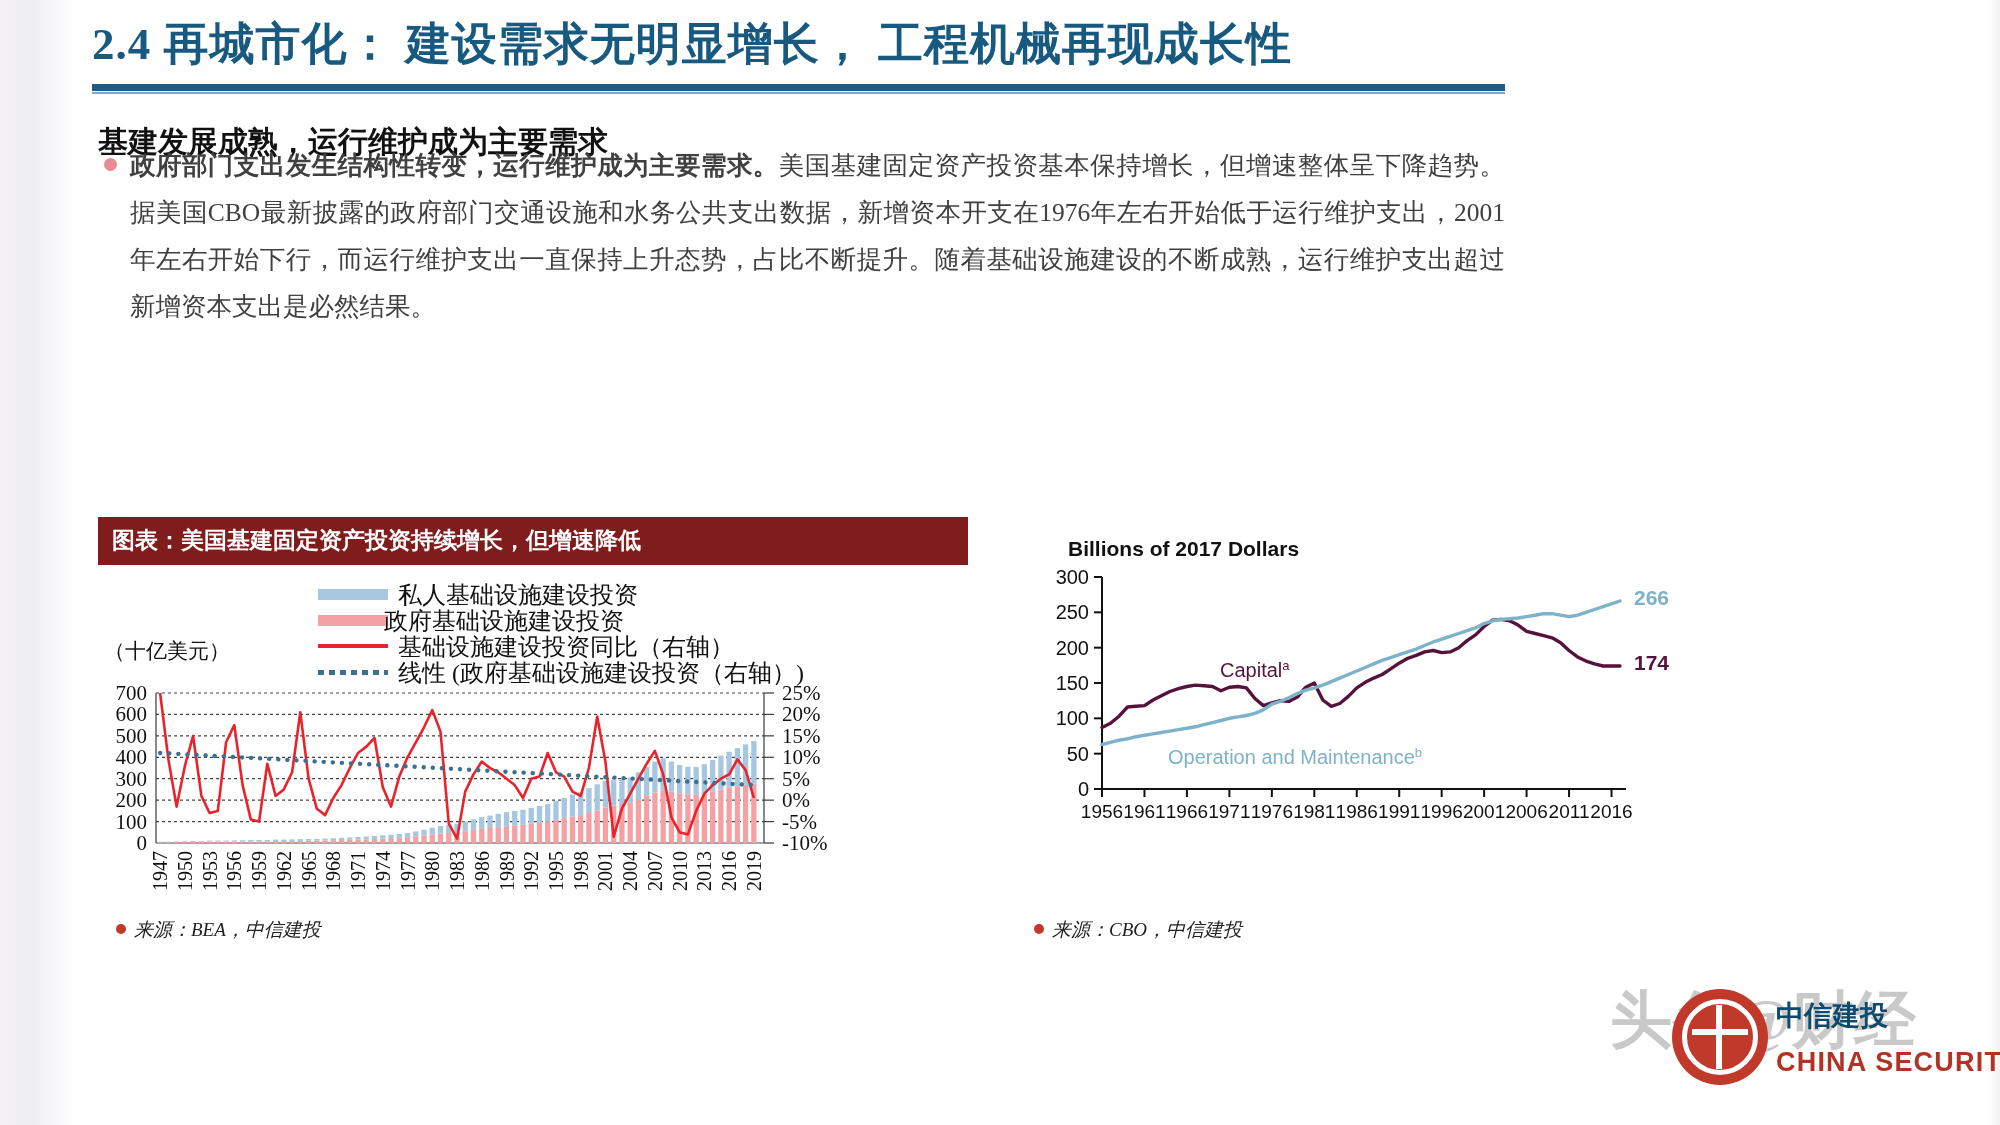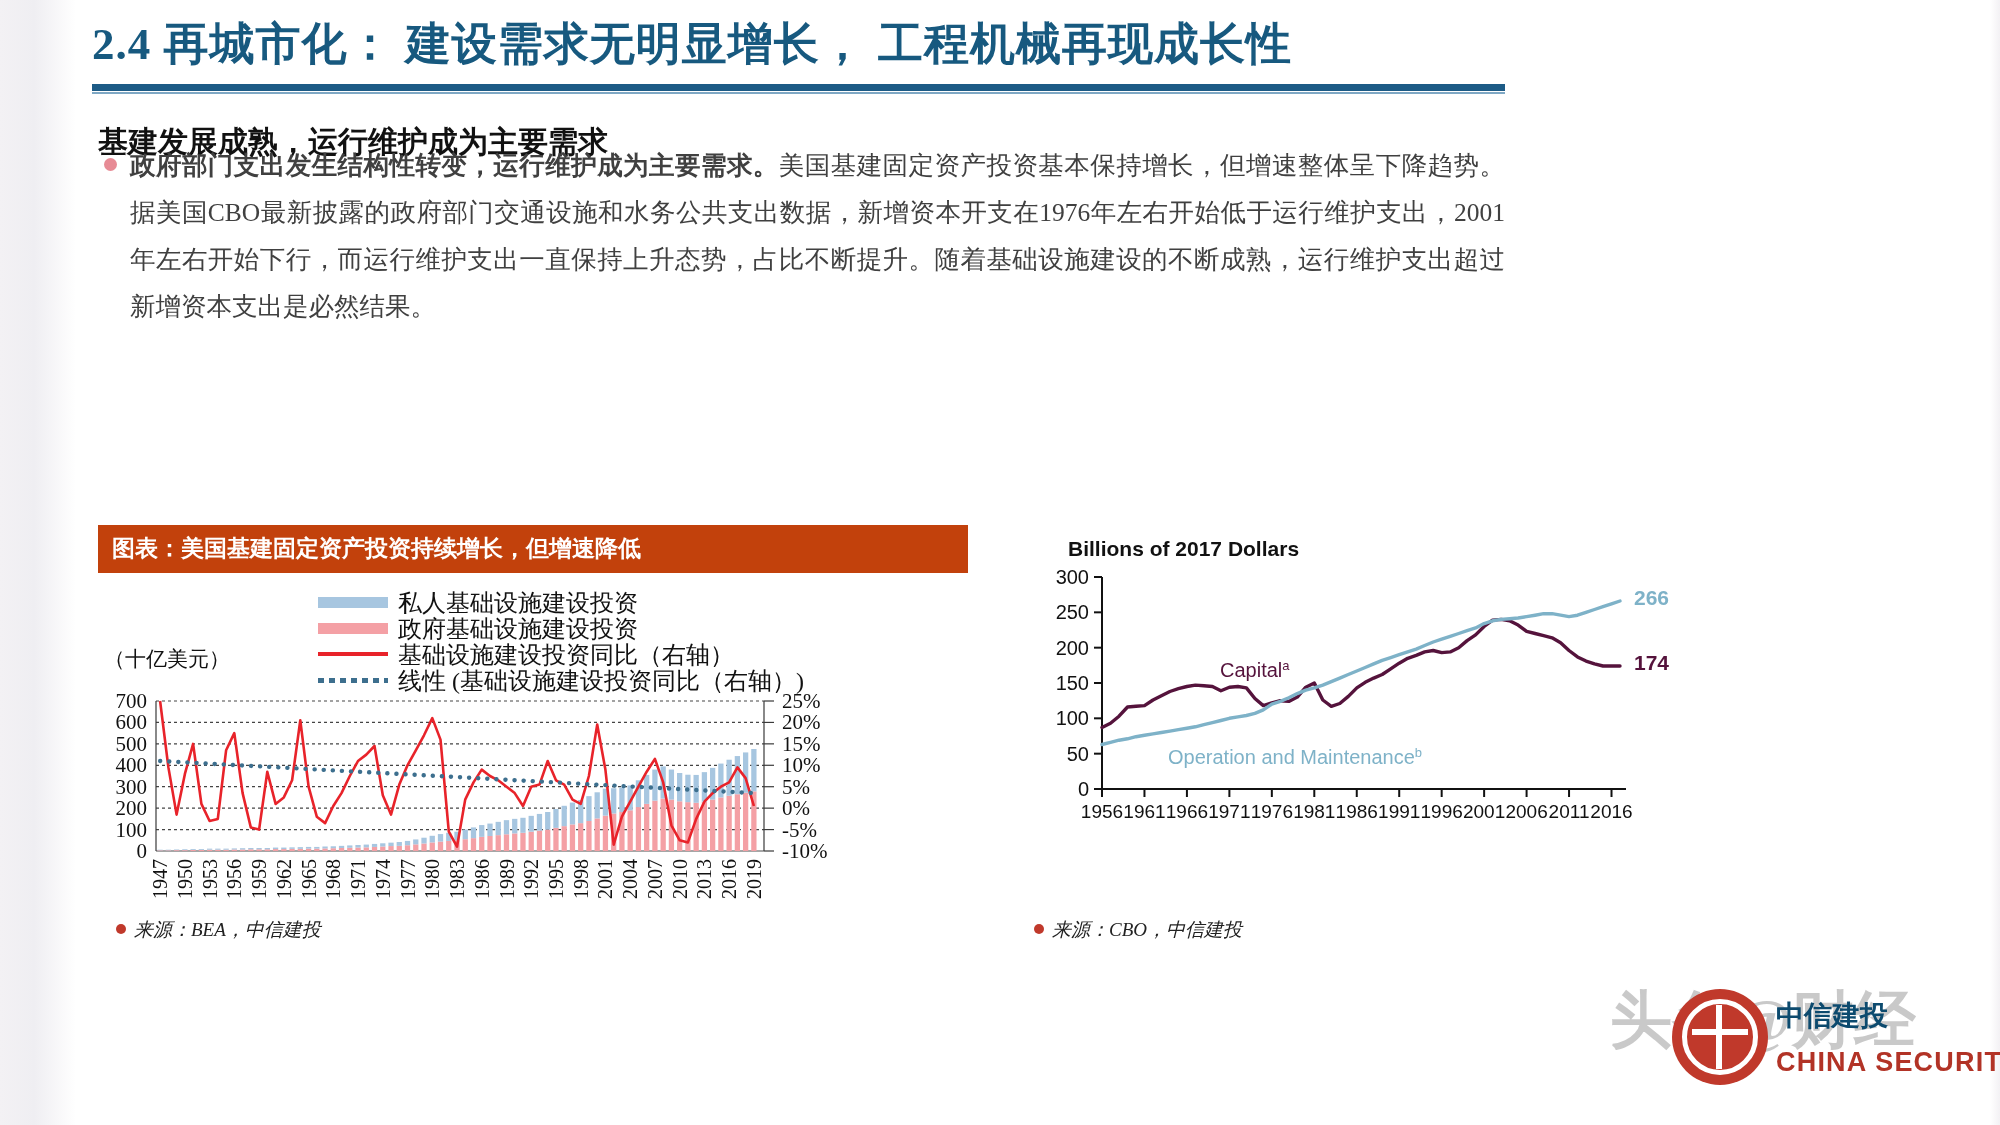--- a/index.html
+++ b/index.html
@@ -28,22 +28,22 @@
   
   .bullet-dot{position:absolute;left:104px;top:158px;width:13px;height:13px;
       border-radius:50%;background:#e78b95;}
   .para{position:absolute;left:130px;top:142px;width:1375px;
       font-size:25.5px;line-height:47px;color:#404040;text-align:justify;
       font-family:"Liberation Serif",serif;}
   .para b{font-weight:700;}
 
   
   .panel{position:absolute;}
-  .panel-head{background:#c2410c;color:#fff;font-weight:700;font-size:23px;
-      padding:8px 12px 9px 14px;white-space:nowrap;font-family:"Liberation Serif",serif;margin-top:8px;}
+  .panel-head{background:#7f1d1d;color:#fff;font-weight:700;font-size:23px;
+      padding:8px 12px 9px 14px;white-space:nowrap;font-family:"Liberation Serif",serif;}
 
   #panel-left{left:98px;top:517px;width:870px;}
   #panel-right{left:1020px;top:517px;width:680px;}
 
   .panel-body{position:relative;background:#fff;}
   #body-left{height:330px;}
   #body-right{height:330px;}
 
   .src{position:absolute;font-size:19px;color:#222;font-style:italic;
        font-family:"Liberation Serif",serif;white-space:nowrap;}
@@ -93,27 +93,27 @@
   <div class="panel-head">图表：美国基建固定资产投资持续增长，但增速降低</div>
   <div class="panel-body" id="body-left">
 
     <div class="unit" style="left:6px;top:72px;">（十亿美元）</div>
 
     <div>
       <div class="lg-sw" style="left:220px;top:24px;width:70px;height:11px;background:#a7c6e0;"></div>
       <div class="lg" style="left:300px;top:14px;">私人基础设施建设投资</div>
 
       <div class="lg-sw" style="left:220px;top:50px;width:70px;height:11px;background:#f4a0a5;"></div>
-      <div class="lg" style="left:300px;top:40px;">政府基础设施建设投资</div>
+      <div class="lg" style="left:286px;top:40px;">政府基础设施建设投资</div>
 
       <div class="lg-sw" style="left:220px;top:79px;width:70px;height:4px;background:#e8232a;"></div>
       <div class="lg" style="left:300px;top:66px;">基础设施建设投资同比（右轴）</div>
 
       <div class="lg-sw" style="left:220px;top:105px;width:70px;height:5px;background:repeating-linear-gradient(to right,#3d6f8e 0 6px,transparent 6px 11px);"></div>
-      <div class="lg" style="left:300px;top:92px;">线性 (基础设施建设投资同比（右轴）)</div>
+      <div class="lg" style="left:300px;top:92px;">线性 (政府基础设施建设投资（右轴）)</div>
     </div>
 
     <svg id="svg-left" width="870" height="330" style="position:absolute;left:0;top:0;">
         <line x1="58" y1="278" x2="666" y2="278" stroke="#3a3a3a" stroke-width="1.2" stroke-dasharray="0" opacity="0.9"></line>
         <text x="49" y="285" text-anchor="end" font-size="21" font-family="&quot;Liberation Serif&quot;,serif" fill="#111">0</text>
         <line x1="58" y1="256.57142857142856" x2="666" y2="256.57142857142856" stroke="#3a3a3a" stroke-width="1.2" stroke-dasharray="3 3" opacity="0.95"></line>
         <text x="49" y="263.57142857142856" text-anchor="end" font-size="21" font-family="&quot;Liberation Serif&quot;,serif" fill="#111">100</text>
         <line x1="58" y1="235.14285714285714" x2="666" y2="235.14285714285714" stroke="#3a3a3a" stroke-width="1.2" stroke-dasharray="3 3" opacity="0.95"></line>
         <text x="49" y="242.14285714285714" text-anchor="end" font-size="21" font-family="&quot;Liberation Serif&quot;,serif" fill="#111">200</text>
         <line x1="58" y1="213.71428571428572" x2="666" y2="213.71428571428572" stroke="#3a3a3a" stroke-width="1.2" stroke-dasharray="3 3" opacity="0.95"></line>

